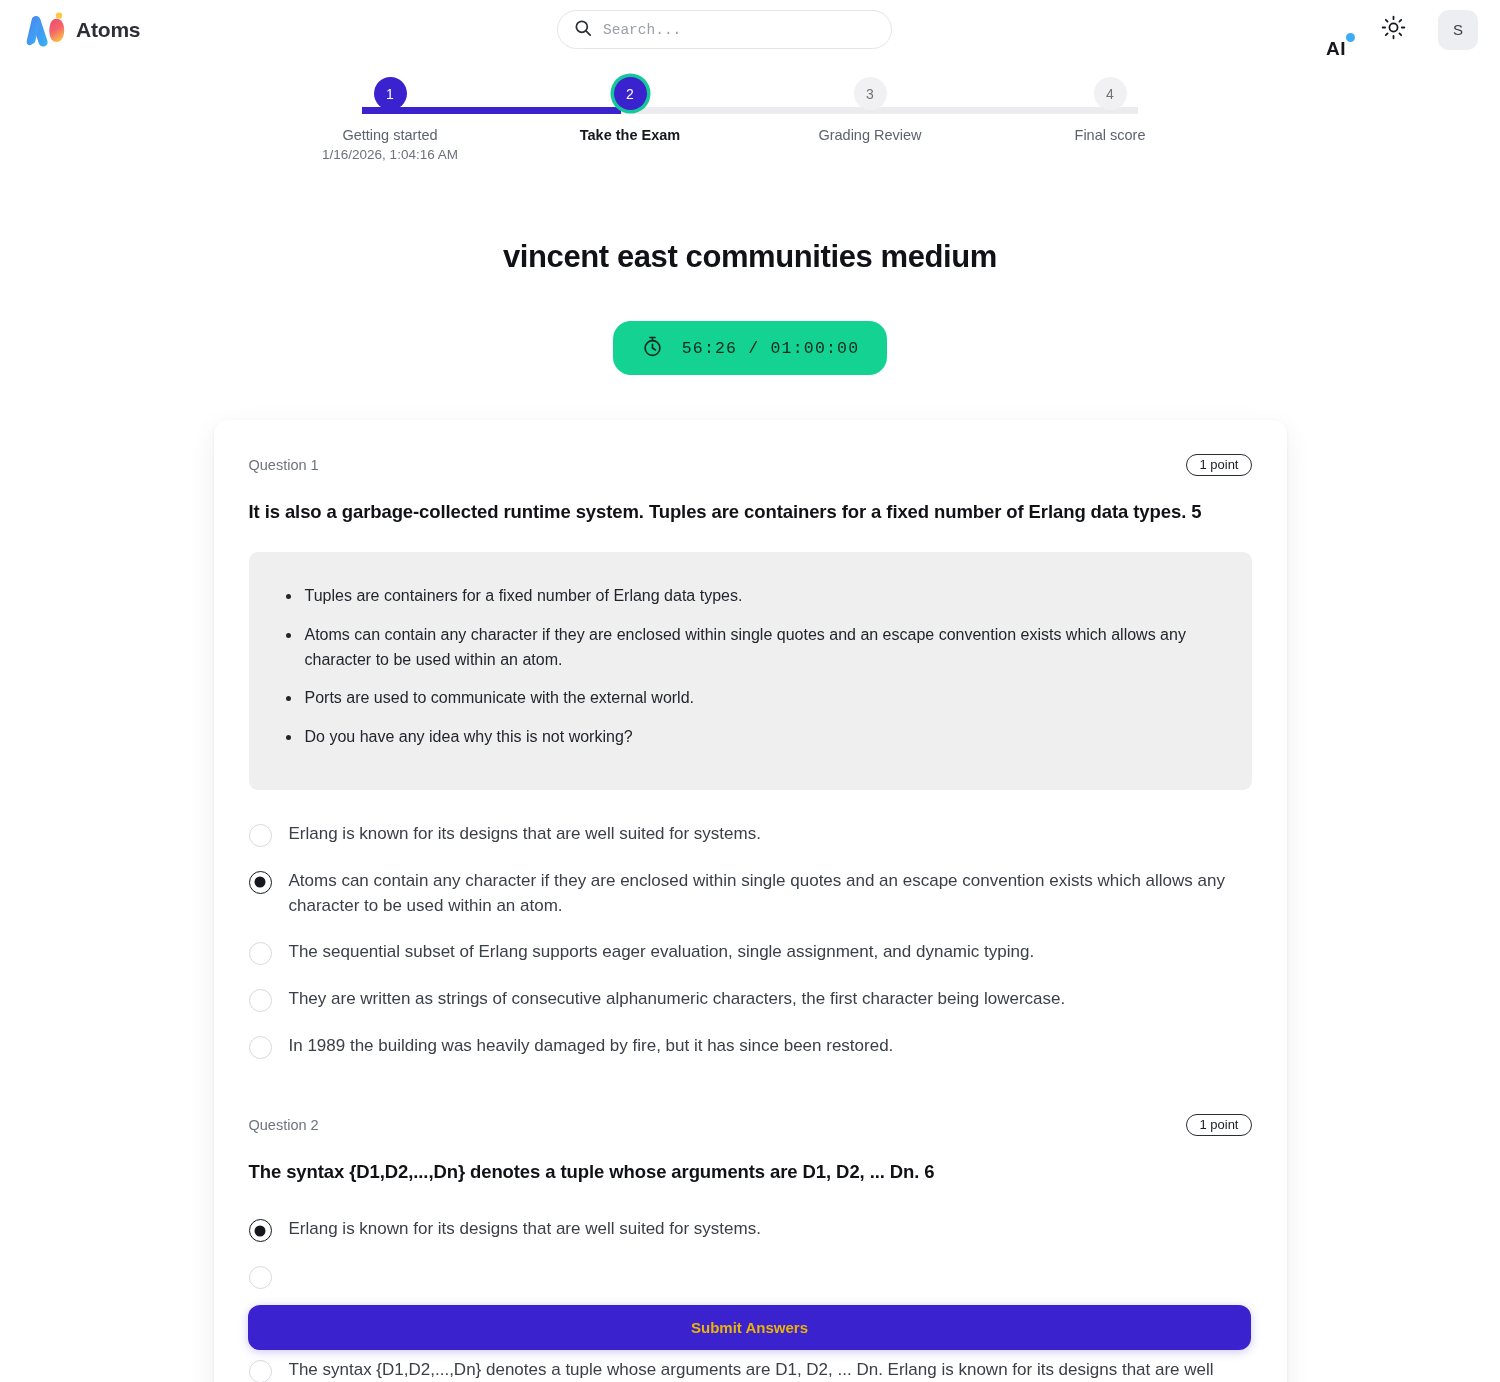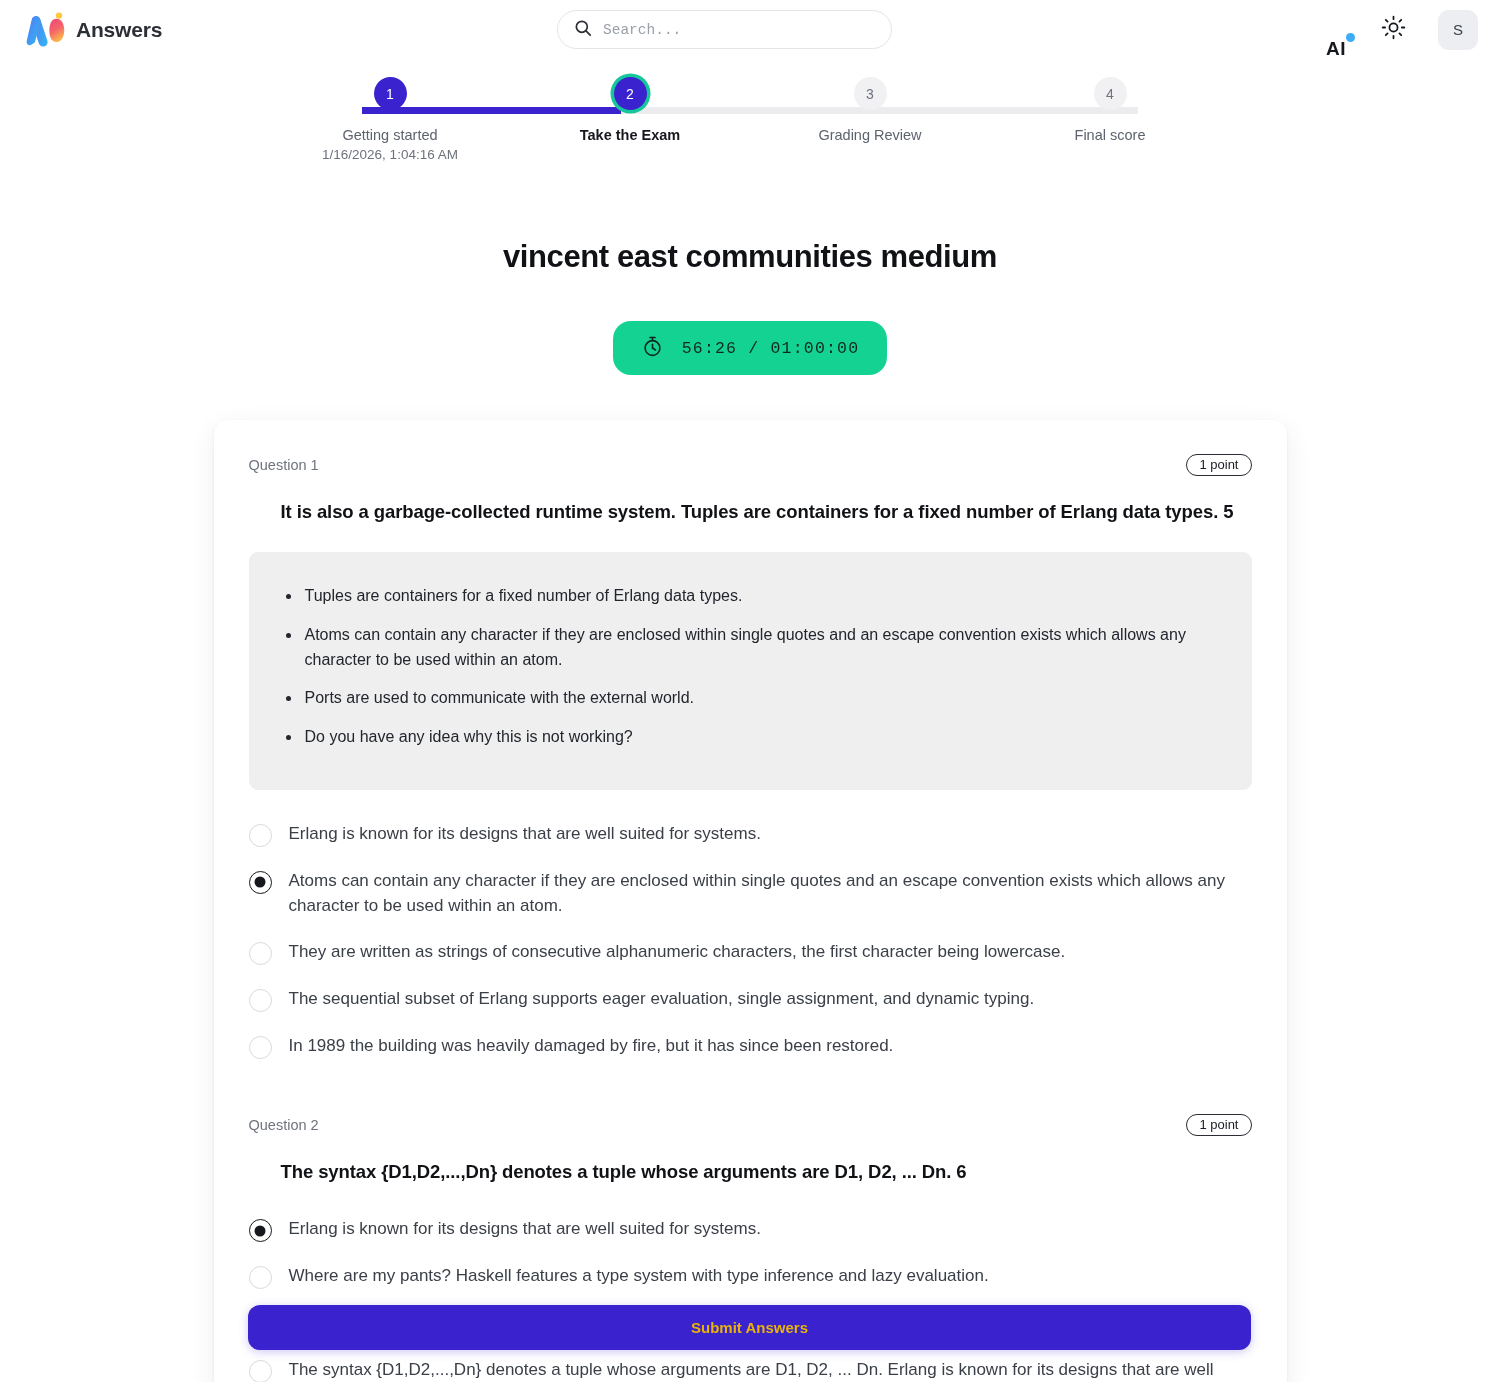--- a/index.html
+++ b/index.html
@@ -214,21 +214,20 @@
     line-height: 1;
     white-space: nowrap;
   }
   .q-text {
     margin-top: 24px;
     font-size: 18.5px;
     font-weight: 700;
     color: #101216;
     line-height: 1.35;
     letter-spacing: -0.1px;
-    margin-left: 32px;
   }
   .q-context {
     margin-top: 27px;
     background: #efeff0;
     border-radius: 9px;
     padding: 32px 34px 40px 34px;
   }
   .q-context ul { list-style: none; }
   .q-context li {
     position: relative;
@@ -322,21 +321,21 @@
             <stop offset="55%" stop-color="#f4646c"></stop>
             <stop offset="100%" stop-color="#fcb24b"></stop>
           </linearGradient>
         </defs>
         <path d="M13.2 7.8 C15.6 4.4 20.5 5.2 21.4 9.4 L26.2 31.2 C26.9 34.6 24.3 37.4 21.1 36.8 C19.1 36.4 17.8 35.0 17.4 33.0 L13.6 14.6 Z" fill="url(#gBlue)" transform="translate(-6,-1) rotate(-6 20 20)"></path>
         <path d="M6.0 33.3 C3.4 35.6 0.0 33.4 0.7 29.9 L5.6 9.0 C6.5 5.0 11.6 4.2 13.6 7.7 L14.6 9.4 L9.0 31.0 C8.7 32.0 7.9 31.9 6.0 33.3 Z" fill="url(#gBlue)"></path>
         <path d="M24.6 12.0 C26.6 6.6 33.8 6.3 36.4 11.4 C38.9 16.2 38.9 22.5 36.4 27.3 C33.7 32.5 26.4 32.2 24.5 26.6 C22.9 21.8 22.9 16.6 24.6 12.0 Z" fill="url(#gPink)"></path>
         <circle cx="33.0" cy="4.6" r="3.2" fill="#ffc83d"></circle>
       </svg>
     </span>
-    <span class="brand-name">Answers</span>
+    <span class="brand-name">Atoms</span>
   </div>
 
   <div class="search-wrap">
     <div class="search-box">
       <span>
         <svg width="18" height="18" viewBox="0 0 20 20" fill="none" stroke="#2b2e34" stroke-width="1.9">
           <circle cx="8.7" cy="8.7" r="6.1"></circle>
           <line x1="13.3" y1="13.3" x2="18" y2="18" stroke-linecap="round"></line>
         </svg>
       </span>
@@ -444,25 +443,25 @@
       <label class="option">
         <span class="radio"></span>
         <span class="option-text">Erlang is known for its designs that are well suited for systems.</span>
       </label>
       <label class="option">
         <span class="radio checked"></span>
         <span class="option-text">Atoms can contain any character if they are enclosed within single quotes and an escape convention exists which allows any character to be used within an atom.</span>
       </label>
       <label class="option">
         <span class="radio"></span>
+        <span class="option-text">The sequential subset of Erlang supports eager evaluation, single assignment, and dynamic typing.</span>
+      </label>
+      <label class="option">
+        <span class="radio"></span>
         <span class="option-text">They are written as strings of consecutive alphanumeric characters, the first character being lowercase.</span>
-      </label>
-      <label class="option">
-        <span class="radio"></span>
-        <span class="option-text">The sequential subset of Erlang supports eager evaluation, single assignment, and dynamic typing.</span>
       </label>
       <label class="option">
         <span class="radio"></span>
         <span class="option-text">In 1989 the building was heavily damaged by fire, but it has since been restored.</span>
       </label>
     </div>
   </div>
 
   <div class="q-block">
     <div class="q-head">
@@ -471,21 +470,20 @@
     </div>
     <div class="q-text">The syntax {D1,D2,...,Dn} denotes a tuple whose arguments are D1, D2, ... Dn. 6</div>
 
     <div class="options">
       <label class="option">
         <span class="radio checked"></span>
         <span class="option-text">Erlang is known for its designs that are well suited for systems.</span>
       </label>
       <label class="option">
         <span class="radio"></span>
-        <span class="option-text">Where are my pants? Haskell features a type system with type inference and lazy evaluation.</span>
       </label>
       <label class="option">
         <span class="radio"></span>
         <span class="option-text">Tuples where first expressed in the Haskell programming language.</span>
       </label>
       <label class="option">
         <span class="radio"></span>
         <span class="option-text">The syntax {D1,D2,...,Dn} denotes a tuple whose arguments are D1, D2, ... Dn. Erlang is known for its designs that are well suited for systems. Initially comprising light-hearted and irreverent works, he also wrote serious, somber</span>
       </label>
     </div>

